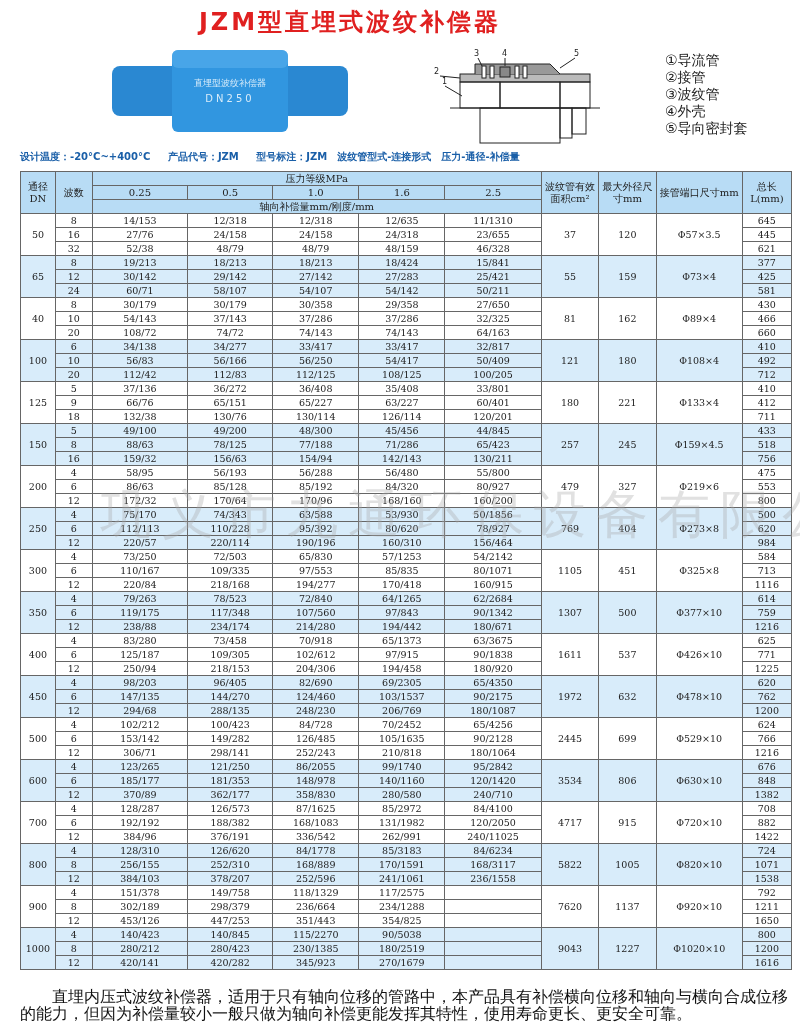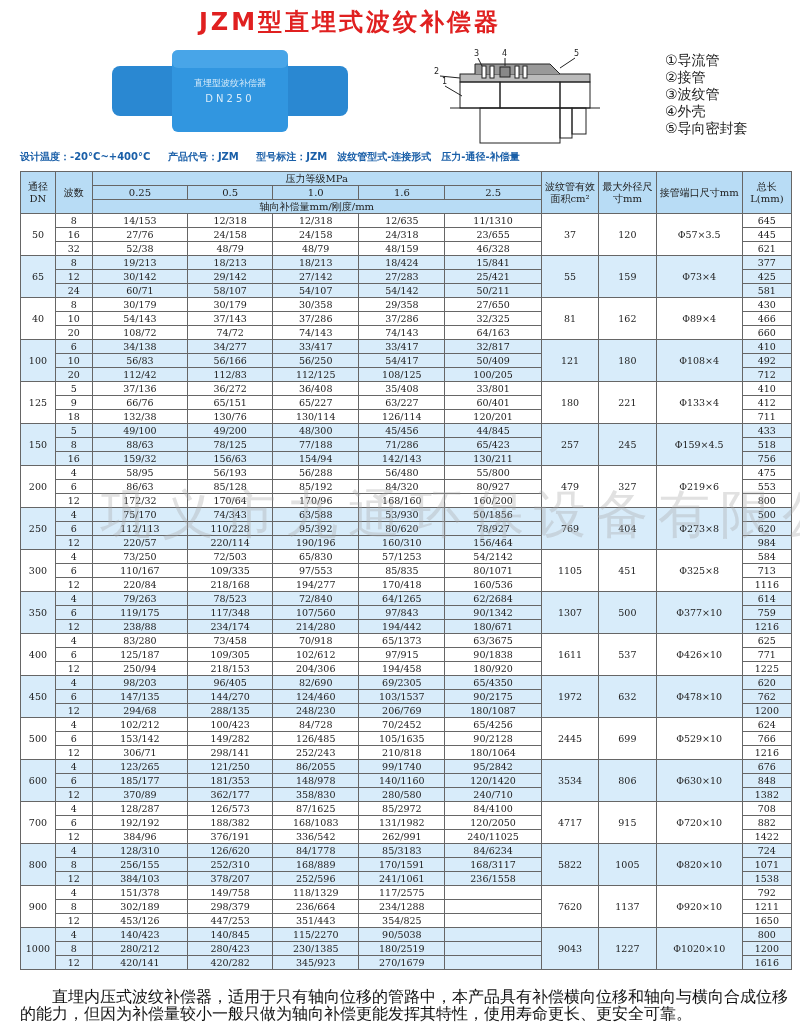--- a/index.html
+++ b/index.html
@@ -381,21 +381,21 @@
         <td>85/835</td>
         <td>80/1071</td>
         <td>713</td>
       </tr>
       <tr>
         <td>12</td>
         <td>220/84</td>
         <td>218/168</td>
         <td>194/277</td>
         <td>170/418</td>
-        <td>160/536</td>
+        <td>160/915</td>
         <td>1116</td>
       </tr>
       <tr class="alt">
         <td rowspan="3">350</td>
         <td>4</td>
         <td>79/263</td>
         <td>78/523</td>
         <td>72/840</td>
         <td>64/1265</td>
         <td>62/2684</td>

